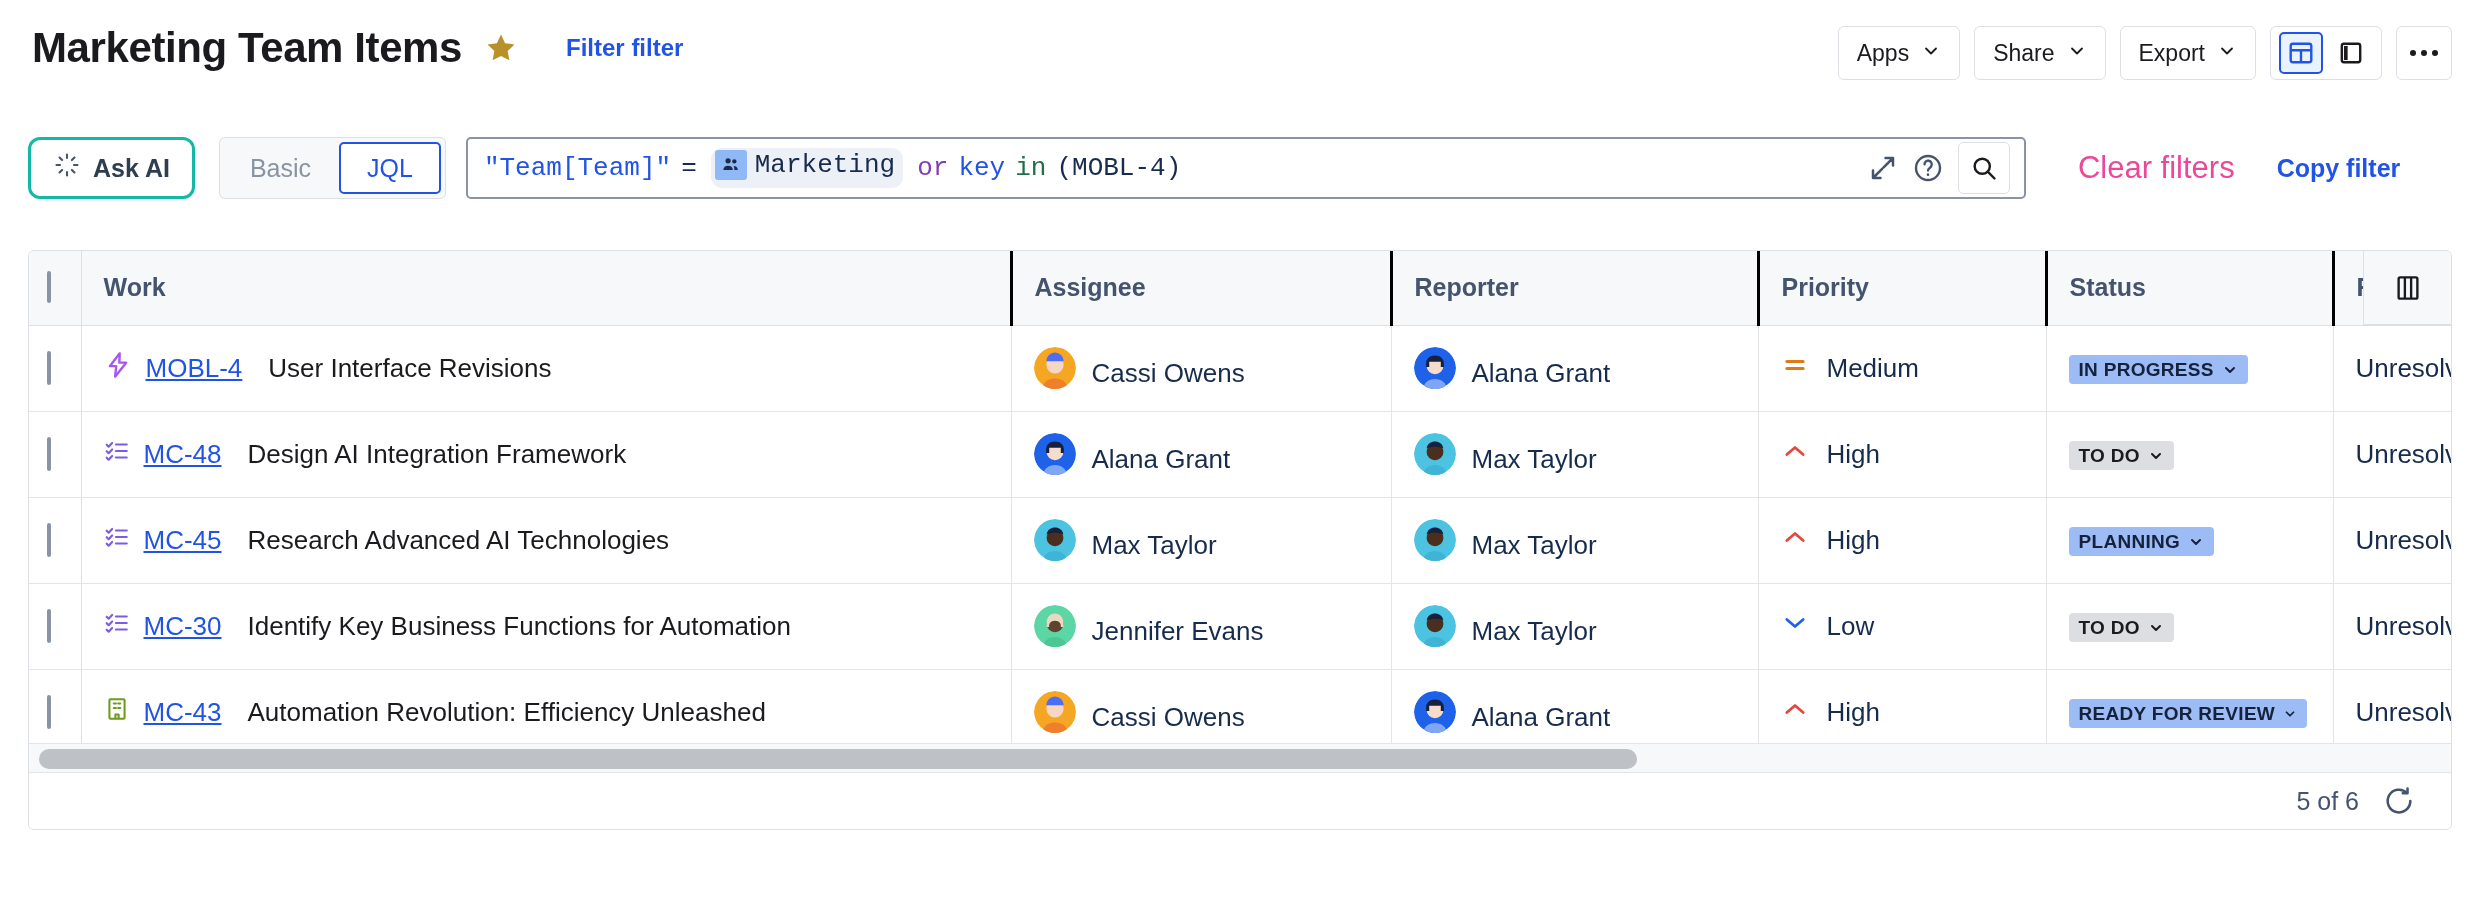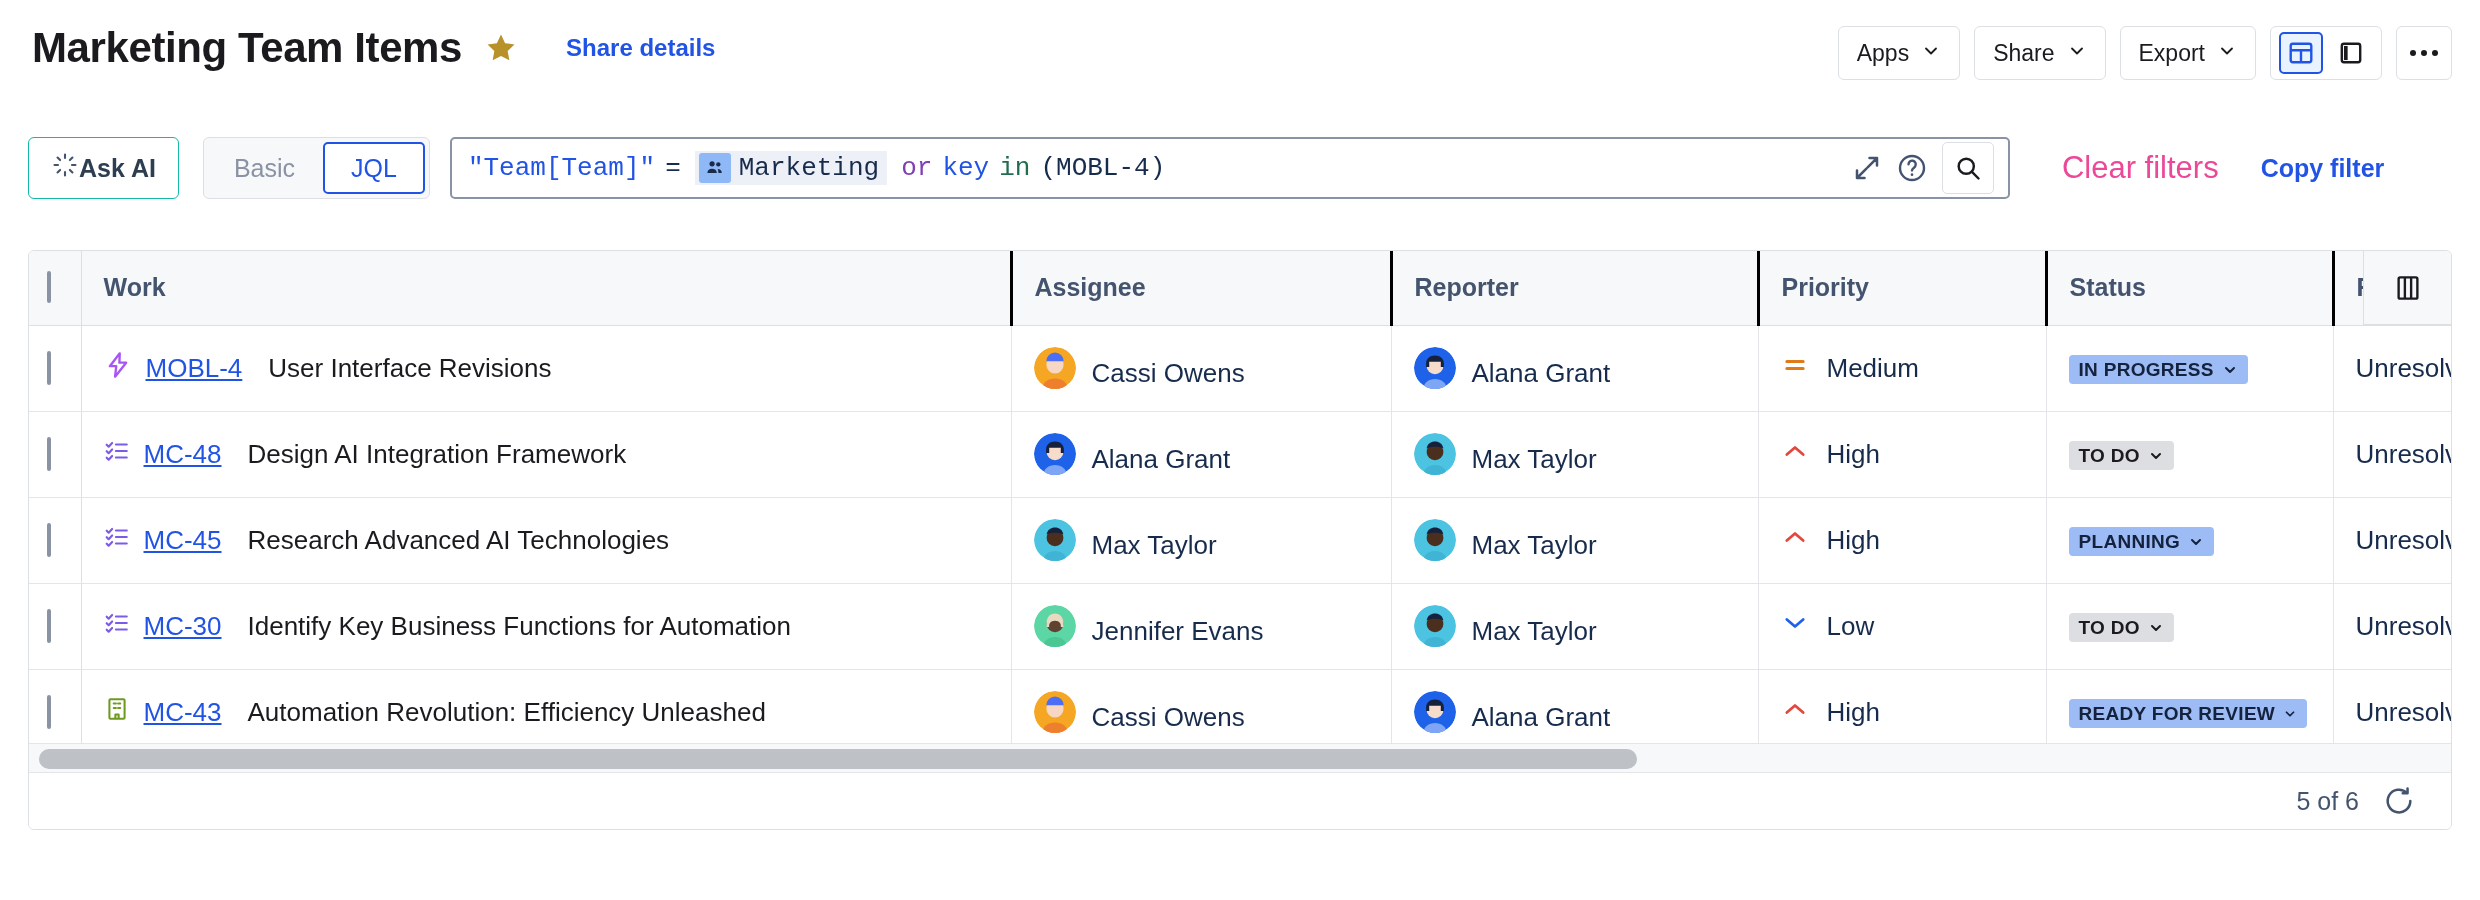--- a/index.html
+++ b/index.html
@@ -56,22 +56,22 @@
   }
   .dot-row { display: flex; gap: 5px; }
   .dot { width: 6px; height: 6px; border-radius: 50%; background: #1b1b1f; }
 
   
   .filter-bar {
     position: absolute; left: 0; top: 135px; width: 2480px; height: 66px;
     display: flex; align-items: center;
   }
   .ask-ai-btn {
-    margin-left: 28px; height: 62px; border: 1px solid #14b8a6; border-radius: 6px;
-    background: #fff; display: flex; align-items: center; 
+    margin-left: 28px; height: 62px; border: 3px solid #14b8a6; border-radius: 12px;
+    background: #fff; display: flex; align-items: center; gap: 12px;
     padding: 0 22px; font-size: 25px; font-weight: 600; color: #2c3e50; cursor: pointer;
   }
   .mode-switch {
     margin-left: 24px; height: 62px; border: 1px solid #DCDFE4; border-radius: 6px;
     background: #F7F8F9; display: flex; align-items: center; padding: 4px; gap: 2px;
   }
   .mode-opt {
     height: 52px; display: flex; align-items: center; justify-content: center;
     padding: 0 26px; font-size: 25px; color: #8993A4; border-radius: 5px; cursor: pointer;
   }
@@ -87,21 +87,21 @@
     flex: 1; font-family: "Liberation Mono", monospace; font-size: 26px;
     white-space: nowrap; overflow: hidden; display: flex; align-items: center;
   }
   .tok-str { color: #2154E5; }
   .tok-eq { color: #172B4D; }
   .tok-or { color: #803FB3; }
   .tok-key { color: #2154E5; }
   .tok-in { color: #216E4E; }
   .tok-val { color: #172B4D; }
   .team-chip {
-    background: #EDF0F7; border-radius: 0; padding: 2px 8px 2px 4px;
+    background: #EDF0F7; border-radius: 11px; padding: 2px 8px 8px 4px;
     display: inline-flex; align-items: flex-start; gap: 8px; margin: 0 4px;
   }
   .team-chip-icon {
     width: 32px; height: 30px; background: #8FB8F6; border-radius: 3px;
     display: flex; align-items: center; justify-content: center;
   }
   .jql-tools { display: flex; align-items: center; gap: 14px; padding-right: 6px; }
   .jql-icon-btn { cursor: pointer; display: flex; align-items: center; justify-content: center; }
   .jql-search-btn {
     width: 52px; height: 52px; border: 1px solid #DCDFE4; border-radius: 5px;
@@ -195,21 +195,21 @@
 <div class="page">
 
   <div class="header-row">
     <div class="title-group">
       <div class="page-title">Marketing Team Items</div>
       <div class="star-icon">
         <svg width="34" height="34" viewBox="0 0 24 24">
             <path d="M12 2.5l2.9 6.1 6.6.9-4.8 4.6 1.2 6.6L12 17.6 6.1 20.7l1.2-6.6L2.5 9.5l6.6-.9z" fill="#B8912B"></path>
           </svg>
       </div>
-      <div class="filter-details-link">Share details</div>
+      <div class="filter-details-link">Filter filter</div>
     </div>
 
     <div class="header-actions">
       <div class="btn">
         <span>Apps</span>
         <span class="chev-down">
           <svg width="20" height="20" viewBox="0 0 24 24">
               <path d="M6 9l6 6 6-6" stroke="#1b1b1f" stroke-width="2.2" fill="none" stroke-linecap="round" stroke-linejoin="round"></path>
             </svg>
         </span>

